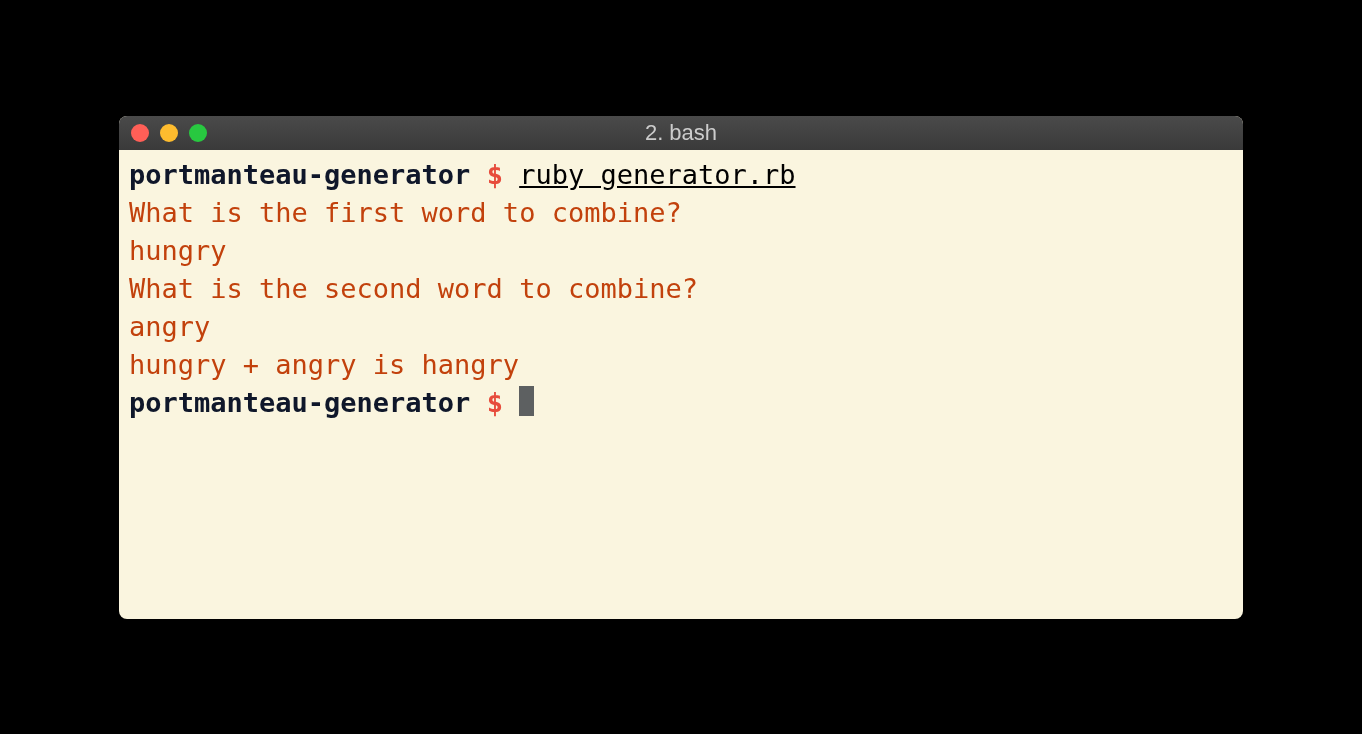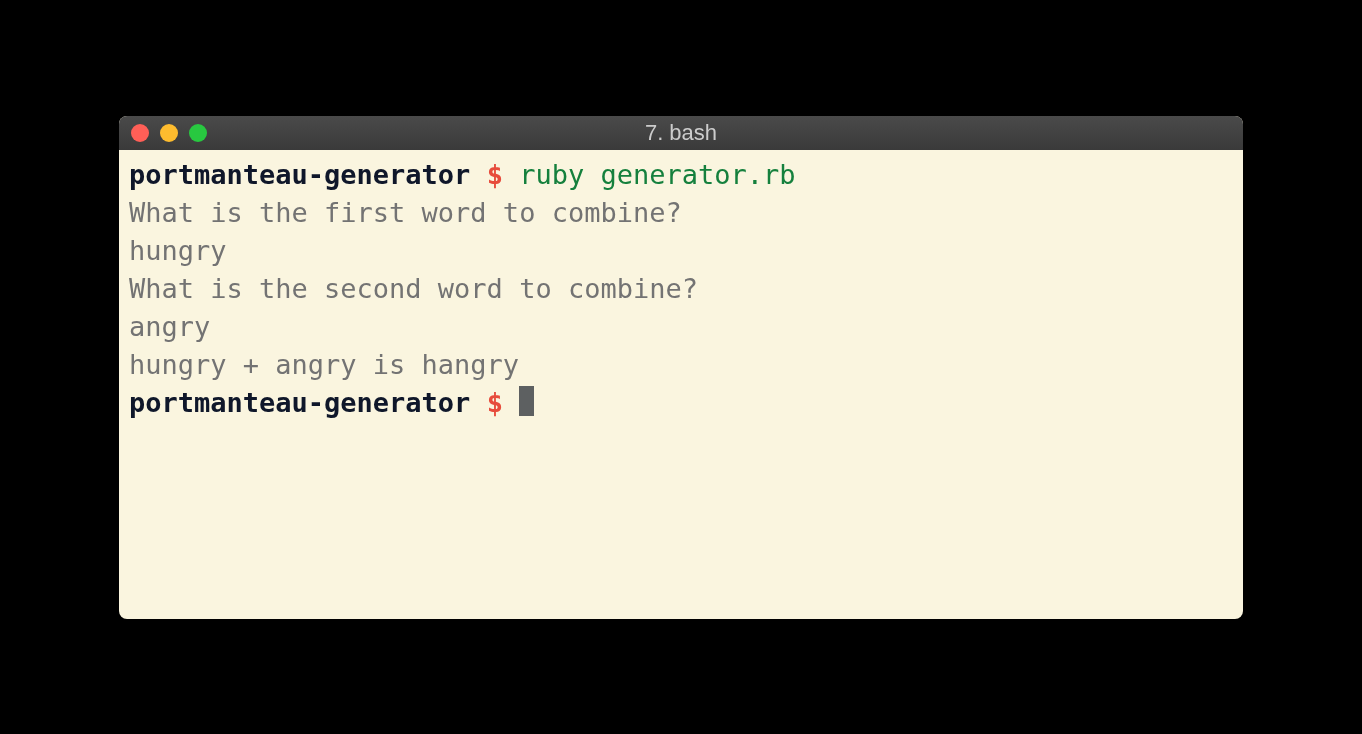--- a/index.html
+++ b/index.html
@@ -76,24 +76,25 @@
     }
     .prompt-dir {
       color: #0f172a;
       font-weight: bold;
     }
     .prompt-dollar {
       color: #e74c3c;
       font-weight: bold;
     }
     .command-text {
-      color: #15803d;
+      color: #000000;
+      text-decoration: underline;
     }
     .output-text {
-      color: #737373;
+      color: #c2410c;
     }
     .cursor-block {
       display: inline-block;
       width: 15px;
       height: 30px;
       background: #5d6061;
       vertical-align: text-bottom;
       margin-bottom: 2px;
     }
     .terminal-line {
@@ -103,16 +104,16 @@
 </head>
 <body>
 
 <div class="terminal-window">
   <div class="title-bar">
     <div class="traffic-lights">
       <div class="traffic-light red"></div>
       <div class="traffic-light yellow"></div>
       <div class="traffic-light green"></div>
     </div>
-    <div class="window-title">7. bash</div>
+    <div class="window-title">2. bash</div>
   </div>
   <div class="terminal-body"><span class="terminal-line"><span class="prompt-dir">portmanteau-generator</span> <span class="prompt-dollar">$</span> <span class="command-text">ruby generator.rb</span></span><span class="terminal-line output-text">What is the first word to combine?</span><span class="terminal-line output-text">hungry</span><span class="terminal-line output-text">What is the second word to combine?</span><span class="terminal-line output-text">angry</span><span class="terminal-line output-text">hungry + angry is hangry</span><span class="terminal-line"><span class="prompt-dir">portmanteau-generator</span> <span class="prompt-dollar">$</span> <span class="cursor-block"></span></span></div>
 </div>
 
 </body></html>

